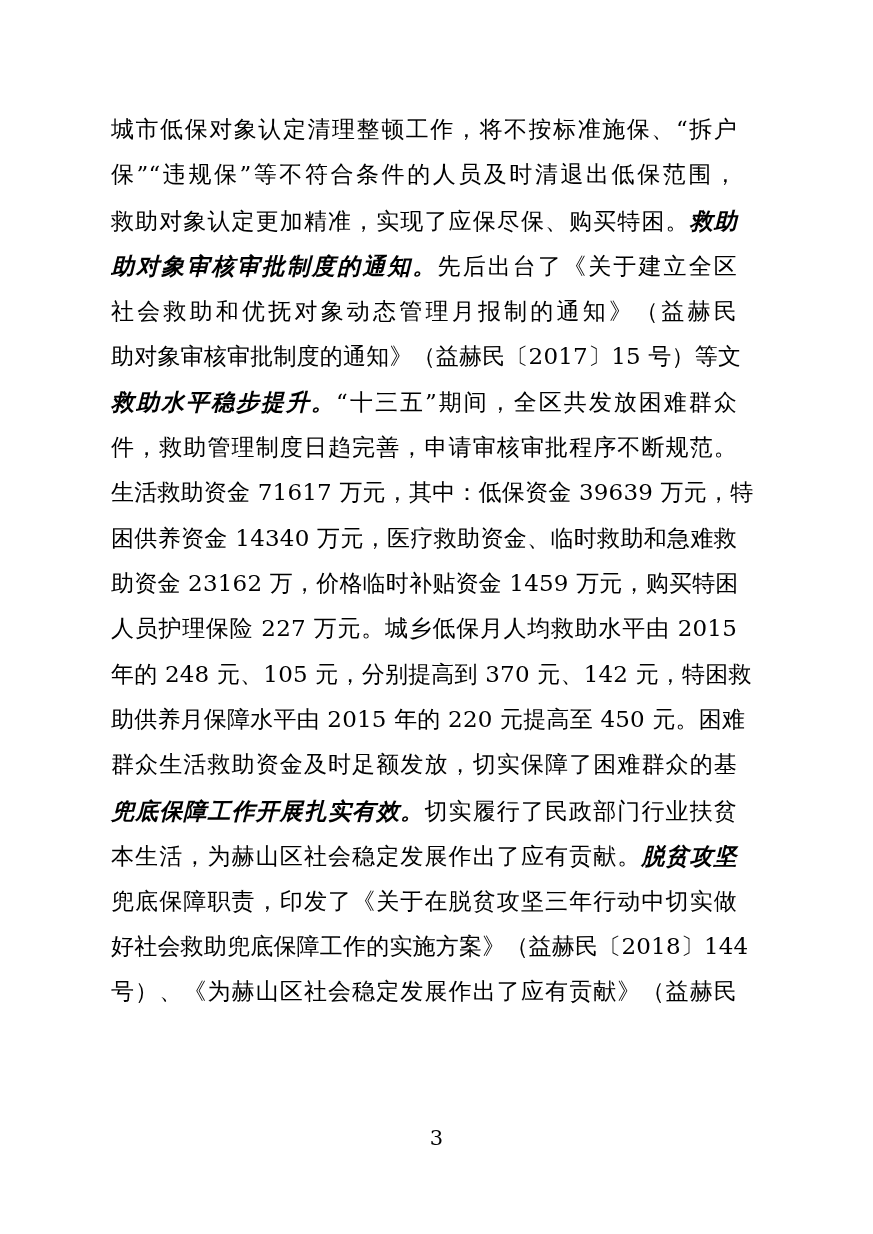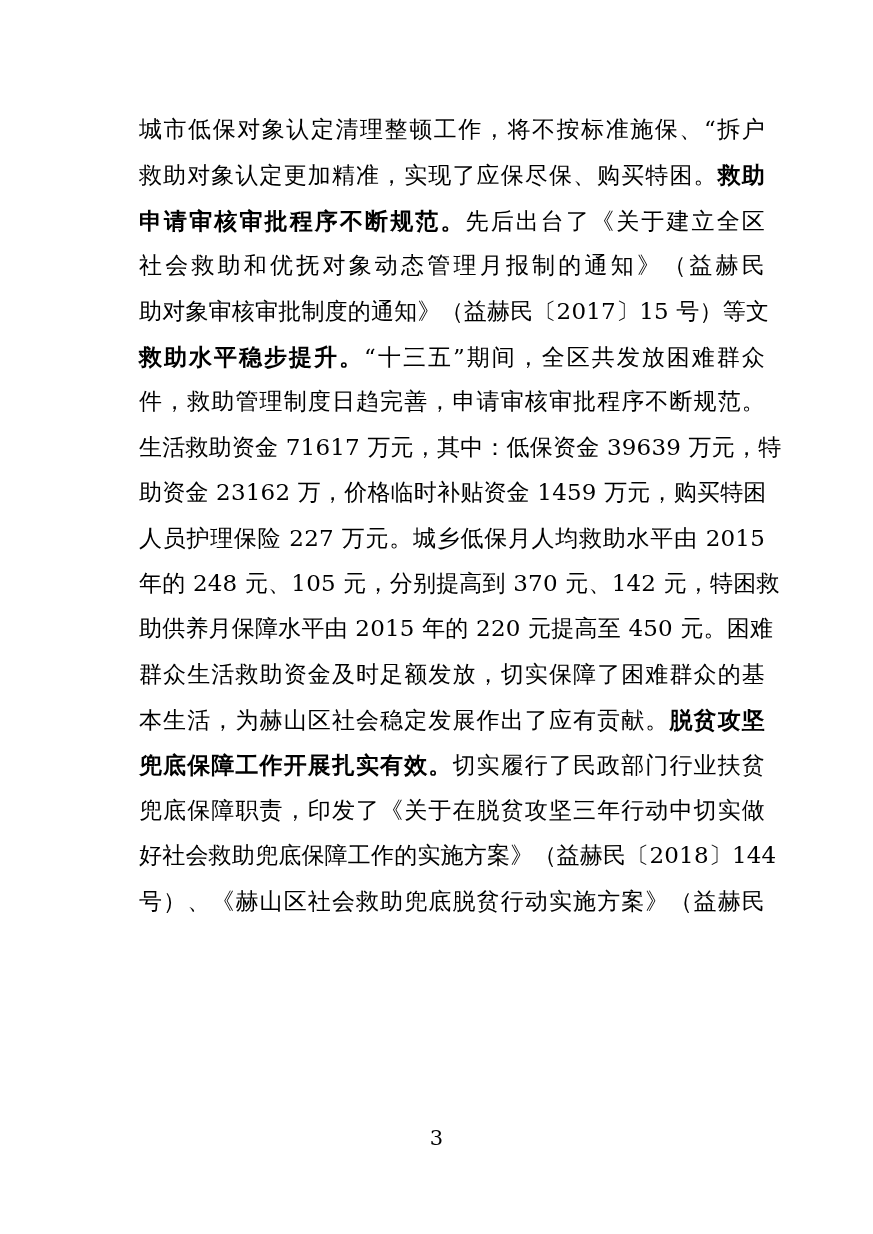--- a/index.html
+++ b/index.html
@@ -15,69 +15,72 @@
     font-family: "DejaVu Serif", "Liberation Serif", serif;
     overflow: hidden;
   }
   .page {
     position: absolute;
     inset: 0;
     background: #ffffff;
   }
   .text-block {
     position: absolute;
-    left: 139px;
+    left: 111px;
     top: 107px;
     width: 626px;
   }
   .line {
     height: 45.4px;
     line-height: 45.4px;
     font-size: 23px;
     text-align: justify;
     text-align-last: justify;
     -moz-text-align-last: justify;
     white-space: nowrap;
     letter-spacing: 0.2px;
   }
   .seg {
     font-weight: 400;
   }
   .seg.bold {
     font-weight: 700;
+    font-style: italic;
   }
   .page-number {
     position: absolute;
     top: 1123px;
     left: 0;
     width: 873px;
     text-align: center;
     font-size: 21px;
     line-height: 30px;
     color: #000000;
   }
 </style>
 </head>
 <body>
 
 <div class="page">
   <div class="text-block">
       <div class="line"><span class="seg">城市低保对象认定清理整顿工作，将不按标准施保、“拆户</span></div>
+      <div class="line"><span class="seg">保”“违规保”等不符合条件的人员及时清退出低保范围，</span></div>
       <div class="line"><span class="seg">救助对象认定更加精准，实现了应保尽保、购买特困。</span><span class="seg bold">救助</span></div>
-      <div class="line"><span class="seg bold">申请审核审批程序不断规范。</span><span class="seg">先后出台了《关于建立全区</span></div>
+      <div class="line"><span class="seg bold">助对象审核审批制度的通知。</span><span class="seg">先后出台了《关于建立全区</span></div>
       <div class="line"><span class="seg">社会救助和优抚对象动态管理月报制的通知》（益赫民</span></div>
       <div class="line"><span class="seg">助对象审核审批制度的通知》（益赫民〔2017〕15 号）等文</span></div>
       <div class="line"><span class="seg bold">救助水平稳步提升。</span><span class="seg">“十三五”期间，全区共发放困难群众</span></div>
       <div class="line"><span class="seg">件，救助管理制度日趋完善，申请审核审批程序不断规范。</span></div>
       <div class="line"><span class="seg">生活救助资金 71617 万元，其中：低保资金 39639 万元，特</span></div>
+      <div class="line"><span class="seg">困供养资金 14340 万元，医疗救助资金、临时救助和急难救</span></div>
       <div class="line"><span class="seg">助资金 23162 万，价格临时补贴资金 1459 万元，购买特困</span></div>
       <div class="line"><span class="seg">人员护理保险 227 万元。城乡低保月人均救助水平由 2015</span></div>
       <div class="line"><span class="seg">年的 248 元、105 元，分别提高到 370 元、142 元，特困救</span></div>
       <div class="line"><span class="seg">助供养月保障水平由 2015 年的 220 元提高至 450 元。困难</span></div>
       <div class="line"><span class="seg">群众生活救助资金及时足额发放，切实保障了困难群众的基</span></div>
+      <div class="line"><span class="seg bold">兜底保障工作开展扎实有效。</span><span class="seg">切实履行了民政部门行业扶贫</span></div>
       <div class="line"><span class="seg">本生活，为赫山区社会稳定发展作出了应有贡献。</span><span class="seg bold">脱贫攻坚</span></div>
-      <div class="line"><span class="seg bold">兜底保障工作开展扎实有效。</span><span class="seg">切实履行了民政部门行业扶贫</span></div>
       <div class="line"><span class="seg">兜底保障职责，印发了《关于在脱贫攻坚三年行动中切实做</span></div>
       <div class="line"><span class="seg">好社会救助兜底保障工作的实施方案》（益赫民〔2018〕144</span></div>
-      <div class="line"><span class="seg">号）、《赫山区社会救助兜底脱贫行动实施方案》（益赫民</span></div>
+      <div class="line"><span class="seg">号）、《为赫山区社会稳定发展作出了应有贡献》（益赫民</span></div>
     </div>
   <div class="page-number">3</div>
 </div>
 
 </body></html>

